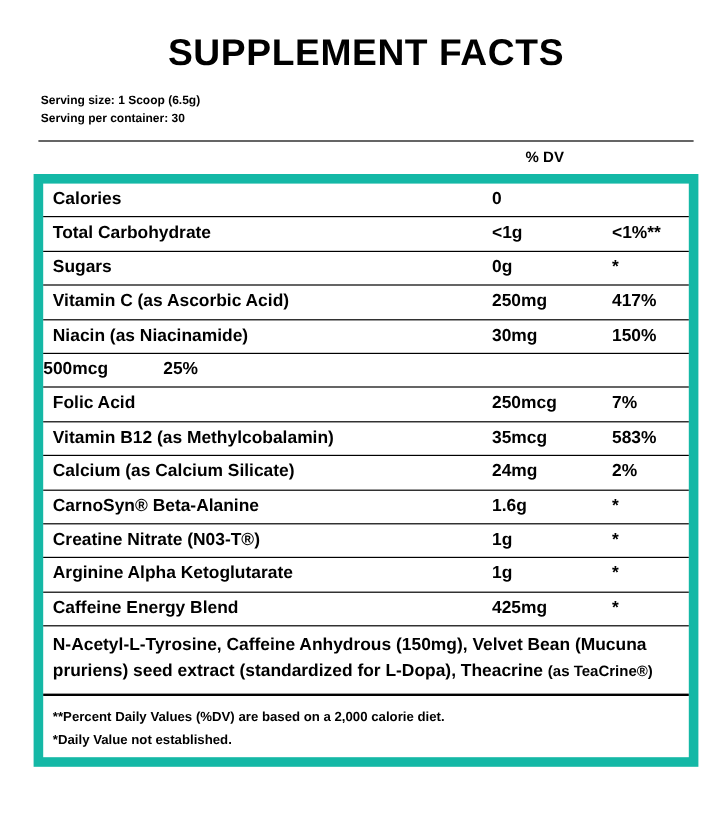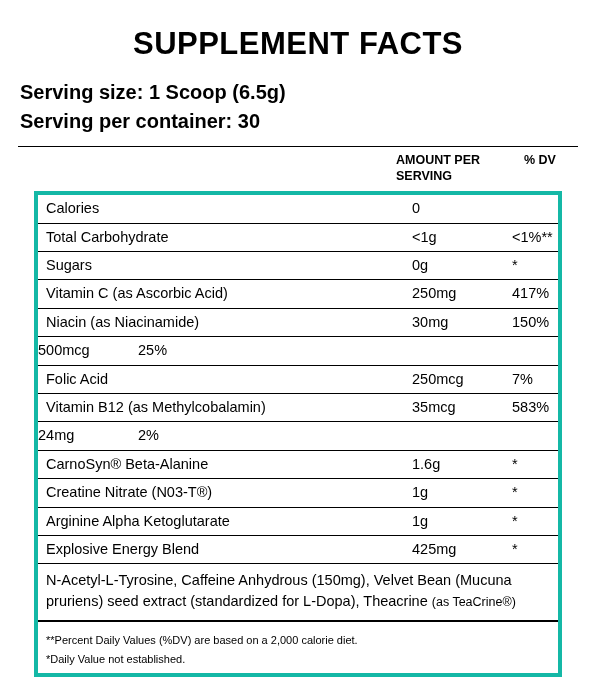--- a/index.html
+++ b/index.html
@@ -12,53 +12,54 @@
     height: 682px;
     font-family: "Liberation Sans", sans-serif;
     color: #000000;
     position: relative;
     overflow: hidden;
   }
   .panel {
     box-sizing: border-box;
     width: 600px;
     height: 682px;
-    padding: 20px 18px 10px 14px;
+    padding: 20px 18px 10px 28px;
   }
   .title {
     text-align: center;
     font-size: 31px;
     font-weight: bold;
     letter-spacing: 0.5px;
     margin: 6px 0 16px 0;
   }
   .serving-block {
     margin: 0 0 10px 6px;
-    font-size: 20px;
+    font-size: 10px;
     font-weight: bold;
     line-height: 1.45;
   }
   .rule-thin {
     border-top: 1.5px solid #000;
     margin: 6px 4px 0 4px;
   }
   .col-head {
     display: flex;
     font-size: 12.5px;
     font-weight: bold;
     padding: 6px 0 7px 0;
     margin: 0 4px;
   }
   .col-head .spacer { flex: 0 0 378px; }
   .col-head .amount { flex: 0 0 100px; line-height: 1.25; }
   .col-head .dv { flex: 1; margin-left: 28px; }
   .table-box {
-    border: 4px solid #14b8a6;
-    margin: 0 20px;
-    box-sizing: border-box;
+    border: 8px solid #14b8a6;
+    margin: 0 0;
+    box-sizing: border-box;
+    font-weight: bold;
   }
   .row {
     display: flex;
     align-items: stretch;
     border-bottom: 1px solid #000;
     font-size: 14.5px;
     line-height: 1.2;
   }
   .row:last-child { border-bottom: none; }
   .row .name {
@@ -99,21 +100,20 @@
 
   <div class="serving-block">
     <div>Serving size: 1 Scoop (6.5g)</div>
     <div>Serving per container:  30</div>
   </div>
 
   <div class="rule-thin"></div>
 
   <div class="col-head">
     <div class="spacer"></div>
-    <div class="amount">AMOUNT PER SERVING</div>
     <div class="dv">% DV</div>
   </div>
 
   <div class="table-box">
 
     <div class="row">
       <div class="name">Calories</div>
       <div class="amt">0</div>
       <div class="pct"></div>
     </div>
@@ -153,20 +153,21 @@
       <div class="pct">7%</div>
     </div>
 
     <div class="row">
       <div class="name">Vitamin B12 (as Methylcobalamin)</div>
       <div class="amt">35mcg</div>
       <div class="pct">583%</div>
     </div>
 
     <div class="row">
+      <div class="name">Calcium (as Calcium Silicate)</div>
       <div class="amt">24mg</div>
       <div class="pct">2%</div>
     </div>
 
     <div class="row">
       <div class="name">CarnoSyn® Beta-Alanine</div>
       <div class="amt">1.6g</div>
       <div class="pct">*</div>
     </div>
 
@@ -176,21 +177,21 @@
       <div class="pct">*</div>
     </div>
 
     <div class="row">
       <div class="name">Arginine Alpha Ketoglutarate</div>
       <div class="amt">1g</div>
       <div class="pct">*</div>
     </div>
 
     <div class="row">
-      <div class="name">Explosive Energy Blend</div>
+      <div class="name">Caffeine Energy Blend</div>
       <div class="amt">425mg</div>
       <div class="pct">*</div>
     </div>
 
     <div class="blend-row">
       <span>N-Acetyl-L-Tyrosine, Caffeine Anhydrous (150mg), Velvet Bean (Mucuna pruriens) seed extract (standardized for L-Dopa), Theacrine </span><span class="small">(as TeaCrine®)</span>
     </div>
 
     <div class="footnotes">
       <div>**Percent Daily Values (%DV) are based on a 2,000 calorie diet.</div>

